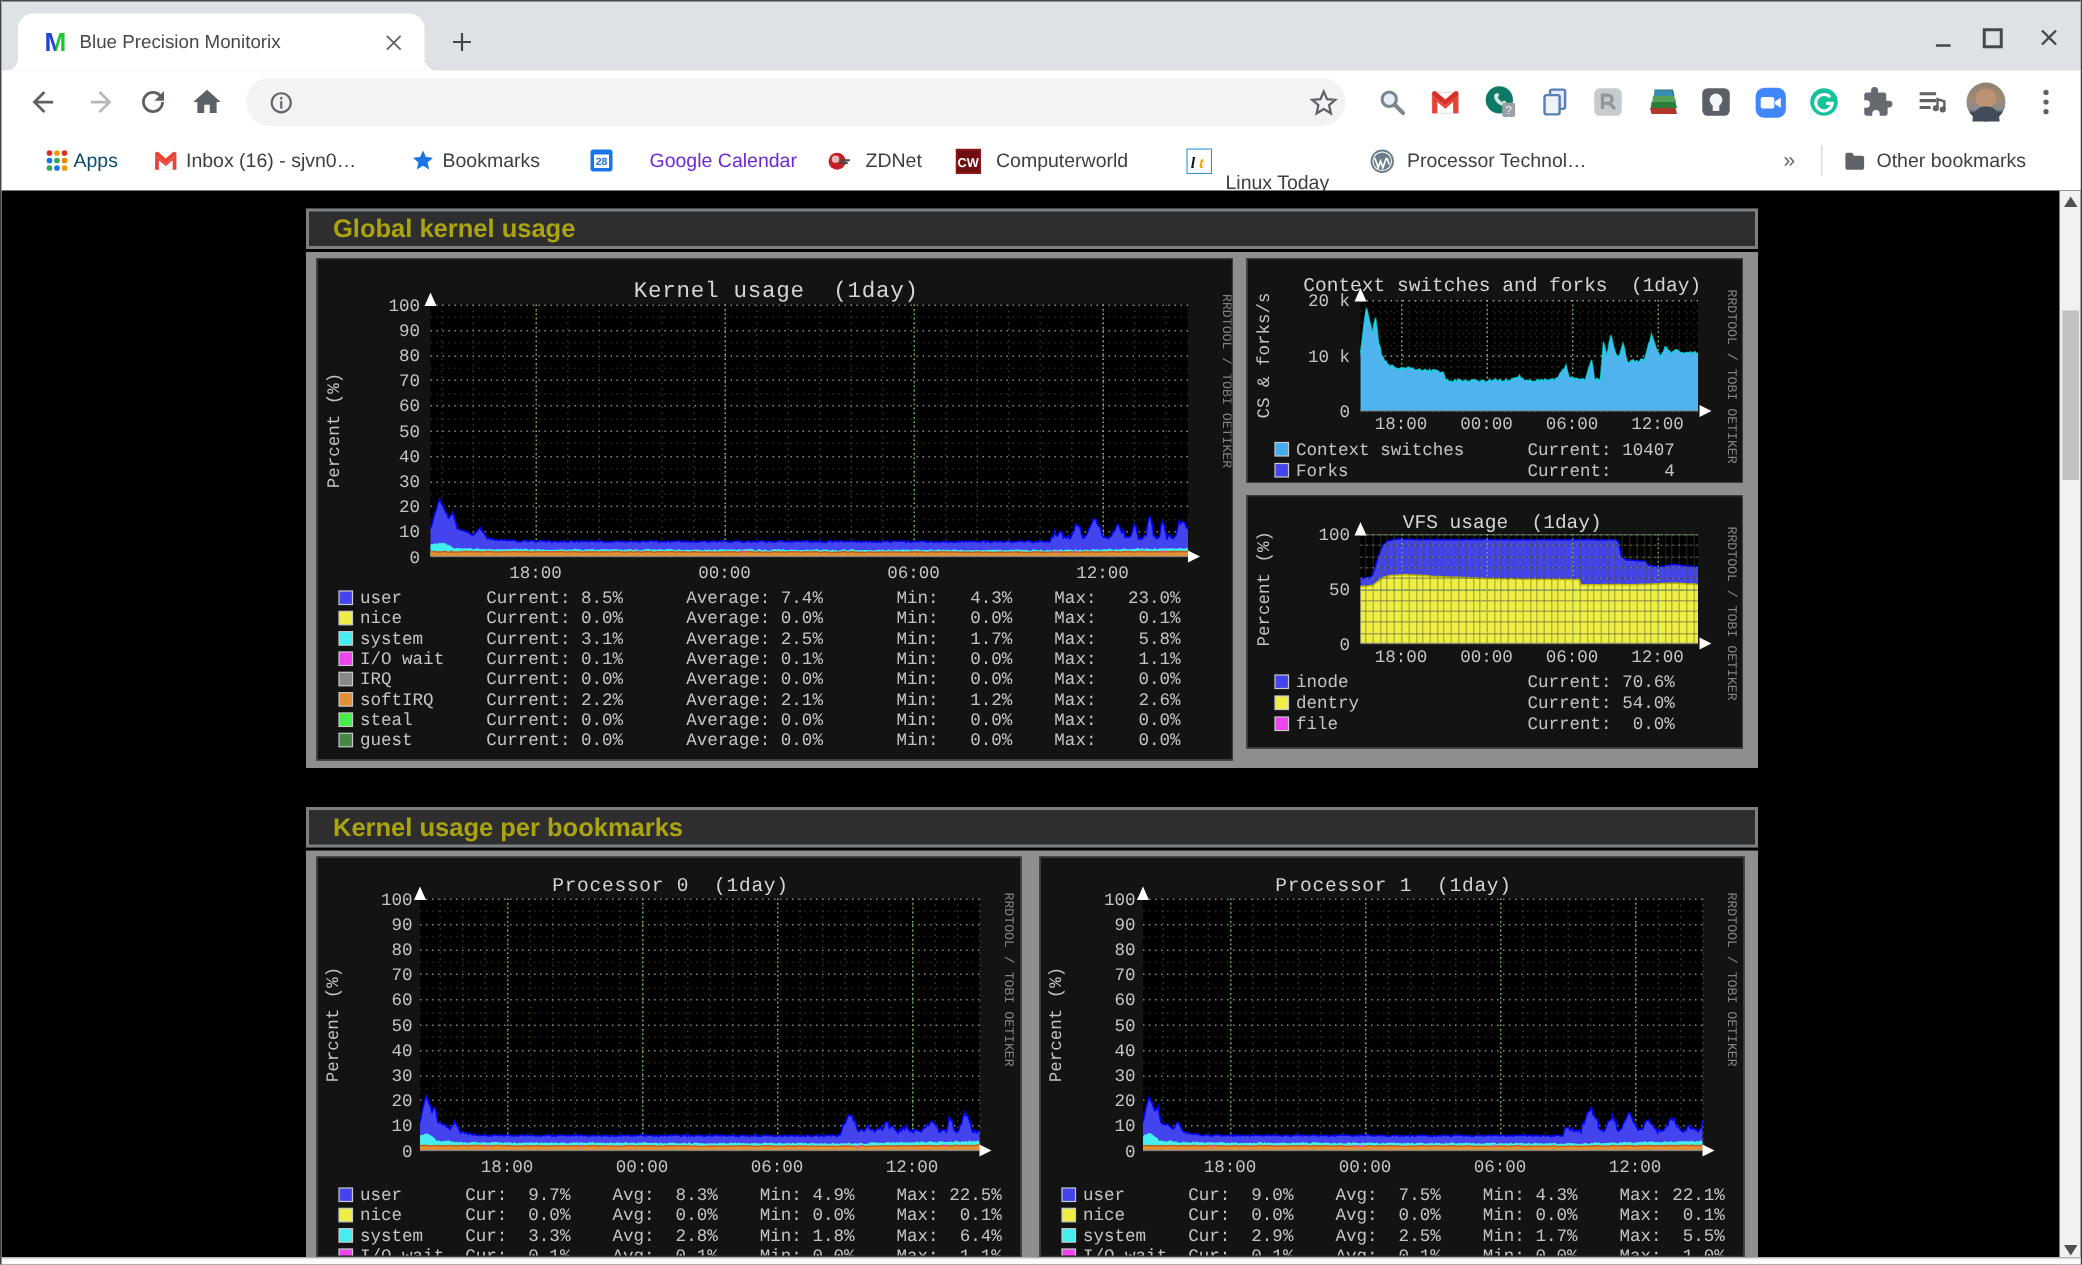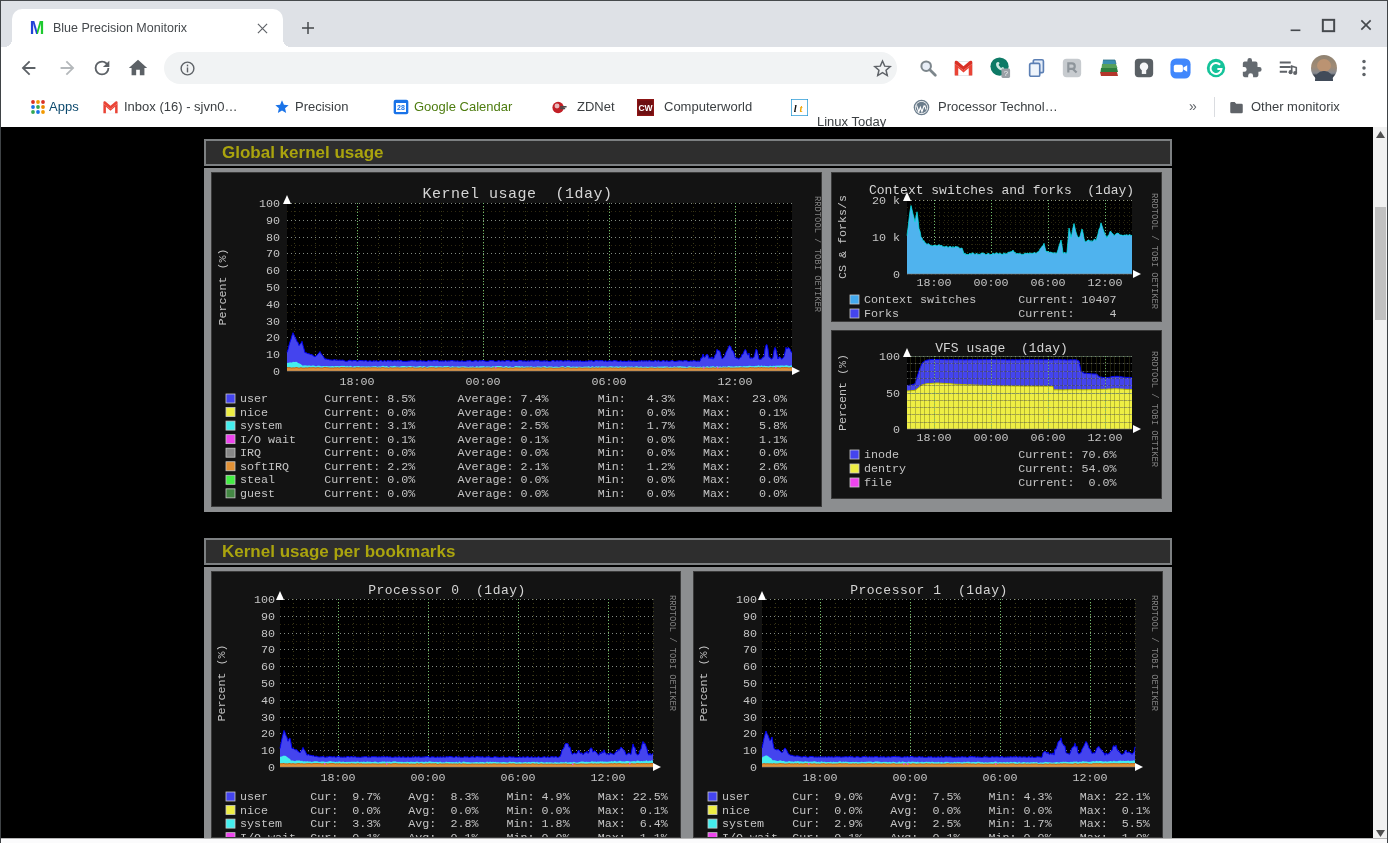--- a/index.html
+++ b/index.html
@@ -132,27 +132,27 @@
     <div style="position:absolute;left:48px;top:99px;font:13px 'Liberation Sans', sans-serif;color:#0c4a6e;white-space:nowrap">Apps</div>
     <svg style="position:absolute;left:101px;top:99px" width="17" height="17" viewBox="0 0 24 24">
       <rect x="2" y="4" width="20" height="16" rx="1" fill="#ffffff" stroke="#e3e6e8" stroke-width="0.5"></rect>
       <path d="M2 20 V6.5 L12 14 L22 6.5 V20 h-3.5 V11 L12 16.5 L5.5 11 V20 Z" fill="#ea4335"></path>
       <path d="M2 6.5 L2 4.8 a1.8 1.8 0 0 1 2.9-1.4 L12 9.5 L19.1 3.4 a1.8 1.8 0 0 1 2.9 1.4 V6.5 L12 14 Z" fill="#ea4335"></path>
     </svg>
     <div style="position:absolute;left:123px;top:99px;font:13px 'Liberation Sans', sans-serif;color:#3c4043">Inbox (16) - sjvn0…</div>
     <svg style="position:absolute;left:273px;top:99px" width="16" height="16" viewBox="0 0 24 24">
       <path d="M12 2 14.9 8.6 22 9.3 16.6 14 18.2 21 12 17.3 5.8 21 7.4 14 2 9.3 9.1 8.6z" fill="#1a73e8"></path>
     </svg>
-    <div style="position:absolute;left:294px;top:99px;font:13px 'Liberation Sans', sans-serif;color:#3c4043;white-space:nowrap">Precision</div>
+    <div style="position:absolute;left:294px;top:99px;font:13px 'Liberation Sans', sans-serif;color:#3c4043;white-space:nowrap">Bookmarks</div>
     <svg style="position:absolute;left:392px;top:99px" width="16" height="16" viewBox="0 0 24 24">
       <rect x="1" y="1" width="22" height="22" rx="3" fill="#1a73e8"></rect>
       <rect x="4.5" y="6" width="15" height="13.5" fill="#ffffff"></rect>
       <text x="12" y="16.5" font-size="10.5" fill="#1a73e8" text-anchor="middle" font-family="Liberation Sans" font-weight="bold">28</text>
     </svg>
-    <div style="position:absolute;left:413px;top:99px;font:13px 'Liberation Sans', sans-serif;color:#4d7c0f">Google Calendar</div>
+    <div style="position:absolute;left:432px;top:99px;font:13px 'Liberation Sans', sans-serif;color:#6d28d9">Google Calendar</div>
     <svg style="position:absolute;left:550px;top:99px" width="17" height="17" viewBox="0 0 24 24">
       <circle cx="10" cy="12" r="8" fill="#c21f26"></circle>
       <circle cx="8.5" cy="10" r="3.5" fill="#e8b7b9"></circle>
       <path d="M13 11 h9 M13 13.5 h7" stroke="#4a4a4a" stroke-width="2"></path>
     </svg>
     <div style="position:absolute;left:576px;top:99px;font:13px 'Liberation Sans', sans-serif;color:#3c4043">ZDNet</div>
     <svg style="position:absolute;left:636px;top:99px" width="17" height="17" viewBox="0 0 24 24">
       <rect width="24" height="24" fill="#8c1515"></rect>
       <rect x="2" y="2" width="20" height="20" fill="#6d0f12"></rect>
       <text x="12" y="17" font-size="12" fill="#ffffff" text-anchor="middle" font-family="Liberation Sans" font-weight="bold">CW</text>
@@ -169,21 +169,21 @@
       <circle cx="12" cy="12" r="9.2" fill="#ffffff"></circle>
       <circle cx="12" cy="12" r="8.2" fill="#6b7d8c"></circle>
       <path d="M5 9 l3.2 9 2.2-6.2 2.2 6.2 3.2-9 M16.5 9 l2 6" stroke="#ffffff" stroke-width="1.6" fill="none"></path>
     </svg>
     <div style="position:absolute;left:937px;top:99px;font:13px 'Liberation Sans', sans-serif;color:#3c4043">Processor Technol…</div>
     <div style="position:absolute;left:1188px;top:98px;font:14px 'Liberation Sans', sans-serif;color:#5f6368">»</div>
     <div style="position:absolute;left:1213px;top:97px;width:1px;height:20px;background:#dadce0"></div>
     <svg style="position:absolute;left:1228px;top:100px" width="15" height="15" viewBox="0 0 24 24">
       <path d="M2 5 a2 2 0 0 1 2-2 h5 l2.5 3 H20 a2 2 0 0 1 2 2 v11 a2 2 0 0 1-2 2 H4 a2 2 0 0 1-2-2z" fill="#5f6368"></path>
     </svg>
-    <div style="position:absolute;left:1250px;top:99px;font:13px 'Liberation Sans', sans-serif;color:#3c4043">Other monitorix</div>
+    <div style="position:absolute;left:1250px;top:99px;font:13px 'Liberation Sans', sans-serif;color:#3c4043">Other bookmarks</div>
 <div style="position:absolute;left:0;top:127px;width:1388px;height:716px;background:#000000;overflow:hidden">
       <div style="position:absolute;left:203px;top:12px;width:968px;height:27px;background:#2e2e2e;border:2px solid #7d8082;box-sizing:border-box"></div>
       <div style="position:absolute;left:221px;top:16px;font:bold 17px 'Liberation Sans', sans-serif;color:#aaa40e">Global kernel usage</div>
       <div style="position:absolute;left:203px;top:41px;width:968px;height:344px;background:#8c8e90"></div>
       <div style="position:absolute;left:210px;top:45px;width:611px;height:335px;background:#131313;border:1px solid #3a3a3a;box-sizing:border-box;overflow:hidden">
         <svg width="611" height="335" style="position:absolute;left:0;top:0">
           <rect width="611" height="335" fill="#131313"></rect>
           <rect x="75" y="30" width="505" height="168" fill="#000000"></rect>
           <line x1="75" y1="190.5" x2="580" y2="190.5" stroke="#6a5a28" stroke-opacity="0.45" stroke-width="1" stroke-dasharray="1 3"></line>
           <line x1="75" y1="173.5" x2="580" y2="173.5" stroke="#6a5a28" stroke-opacity="0.45" stroke-width="1" stroke-dasharray="1 3"></line>

